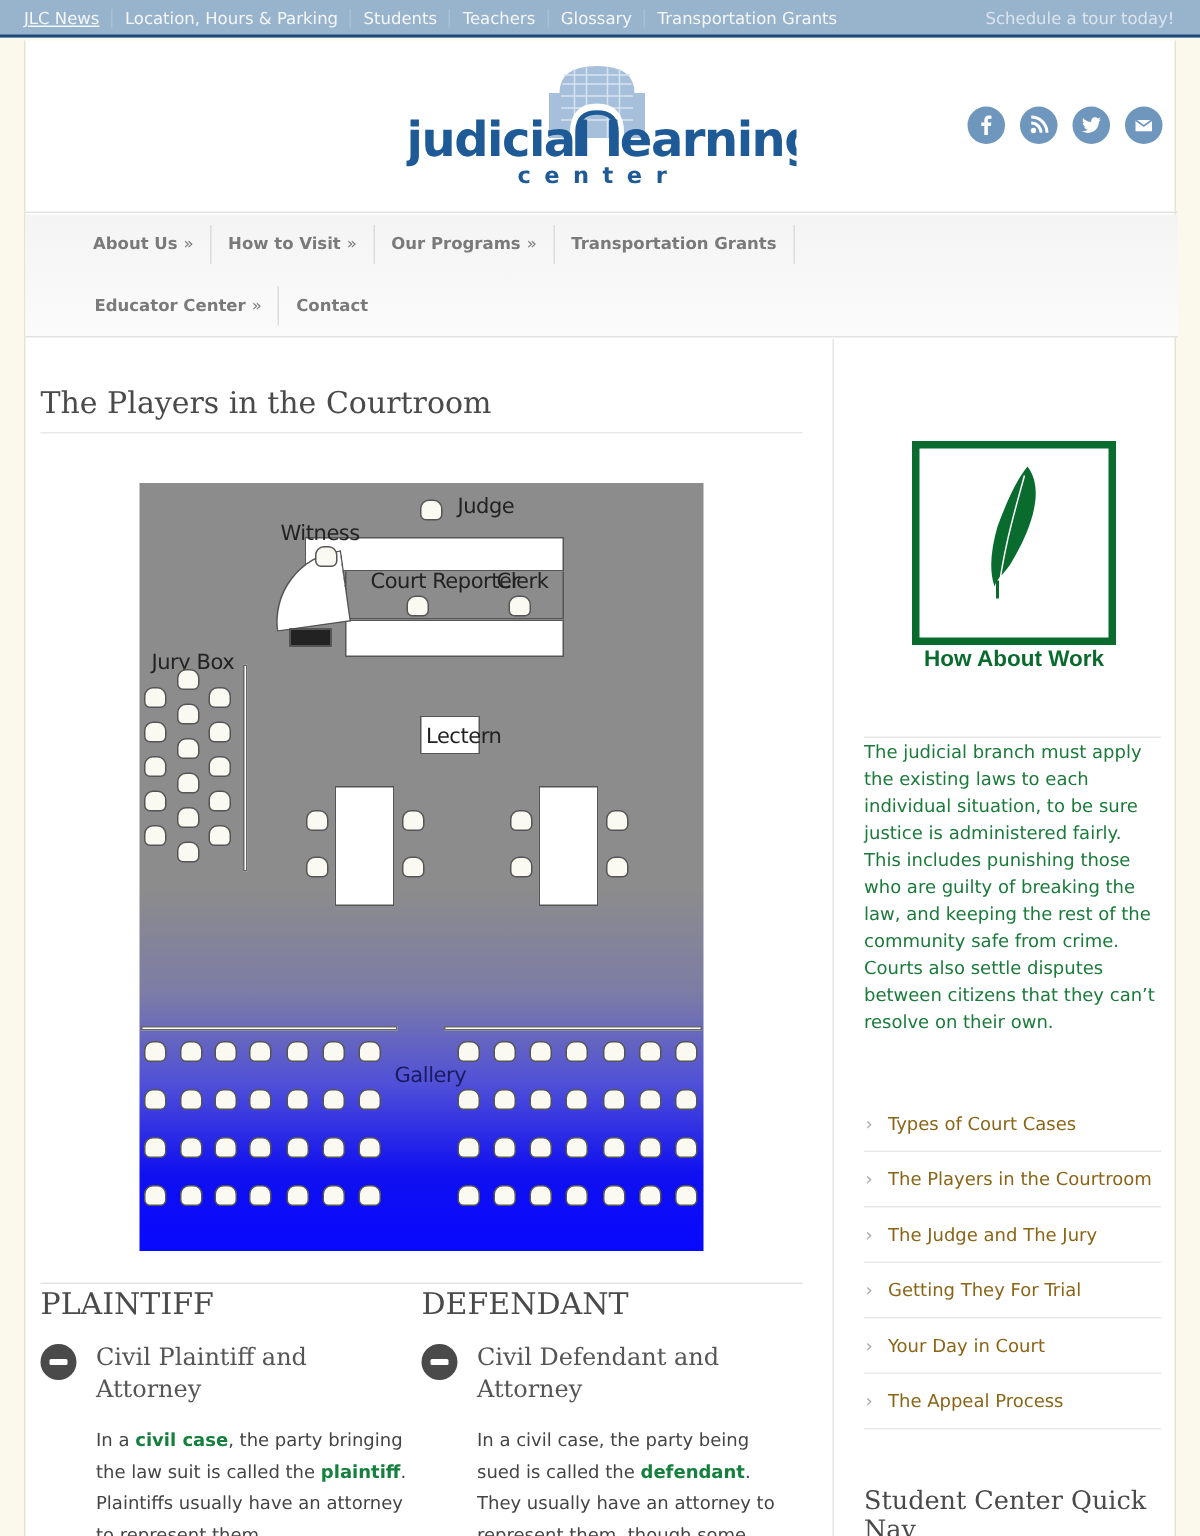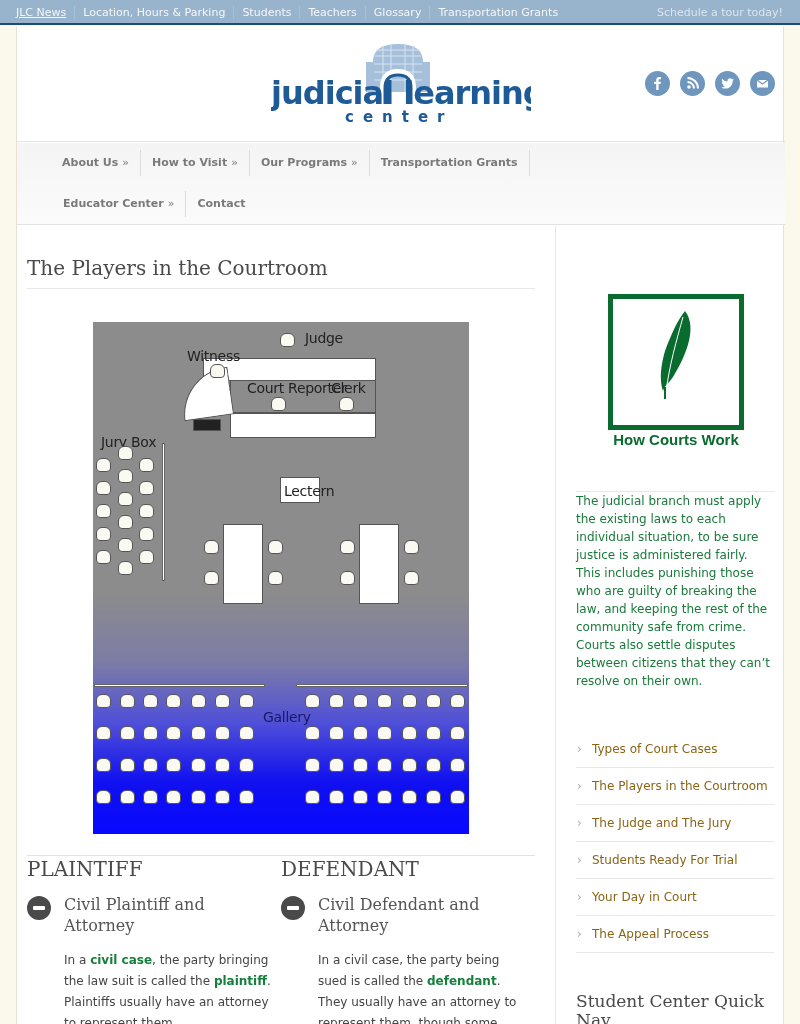--- a/index.html
+++ b/index.html
@@ -318,40 +318,40 @@
 
   <div class="sidebar">
     <div class="hcw">
       <div class="box">
         <svg width="126" height="126" viewBox="0 0 126 126">
           <path d="M72 12 C86 30 70 62 60 78 C56 84 52 86 50 92 C46 80 48 66 52 52 C58 36 64 22 72 12 Z" fill="#0a6b2e"></path>
           <path d="M70 18 C64 40 56 66 52 100" stroke="#fff" stroke-width="1" fill="none"></path>
           <path d="M52 88 L52 100" stroke="#0a6b2e" stroke-width="2"></path>
         </svg>
       </div>
-      <div class="label">How Courts Work</div>
+      <div class="label">How About Work</div>
     </div>
     <div class="sep"></div>
     <div class="intro">The judicial branch must apply the existing laws to each individual situation, to be sure justice is administered fairly. This includes punishing those who are guilty of breaking the law, and keeping the rest of the community safe from crime. Courts also settle disputes between citizens that they can’t resolve on their own.</div>
     <ul>
       <li>
           <span class="chev">›</span>
           <span>Types of Court Cases</span>
         </li>
       <li>
           <span class="chev">›</span>
           <span>The Players in the Courtroom</span>
         </li>
       <li>
           <span class="chev">›</span>
           <span>The Judge and The Jury</span>
         </li>
       <li>
           <span class="chev">›</span>
-          <span>Students Ready For Trial</span>
+          <span>Getting They For Trial</span>
         </li>
       <li>
           <span class="chev">›</span>
           <span>Your Day in Court</span>
         </li>
       <li>
           <span class="chev">›</span>
           <span>The Appeal Process</span>
         </li>
     </ul>

